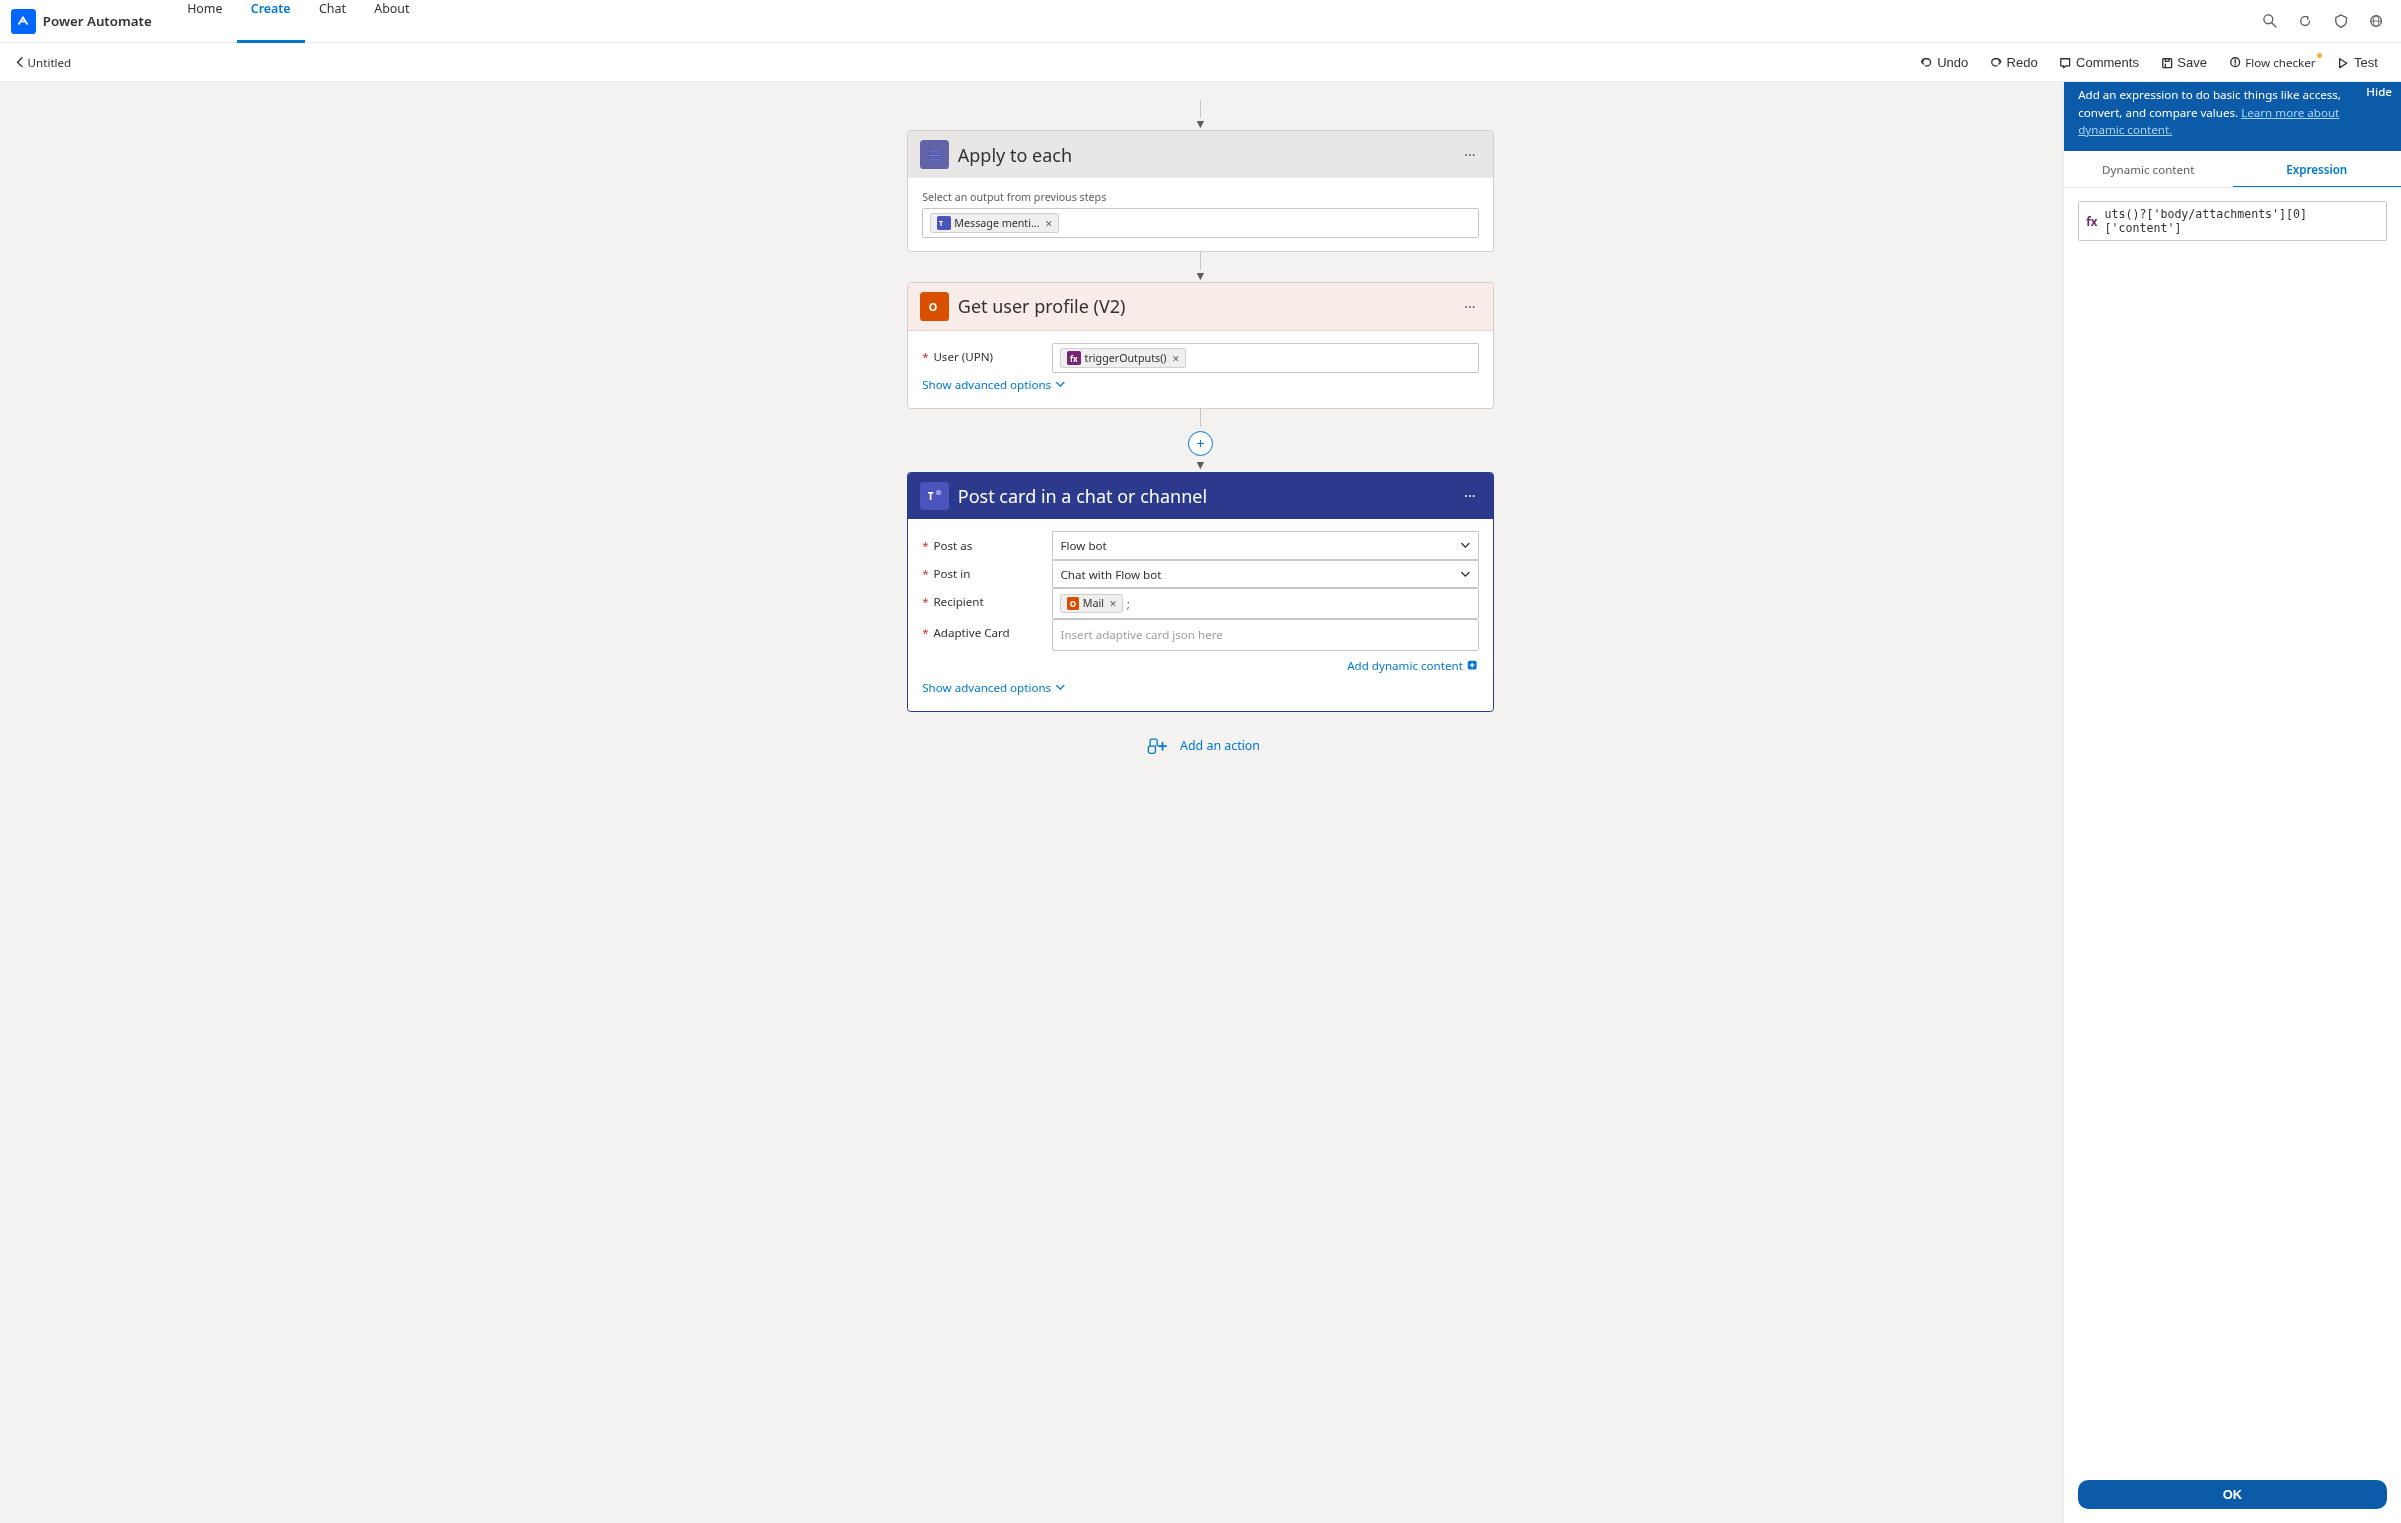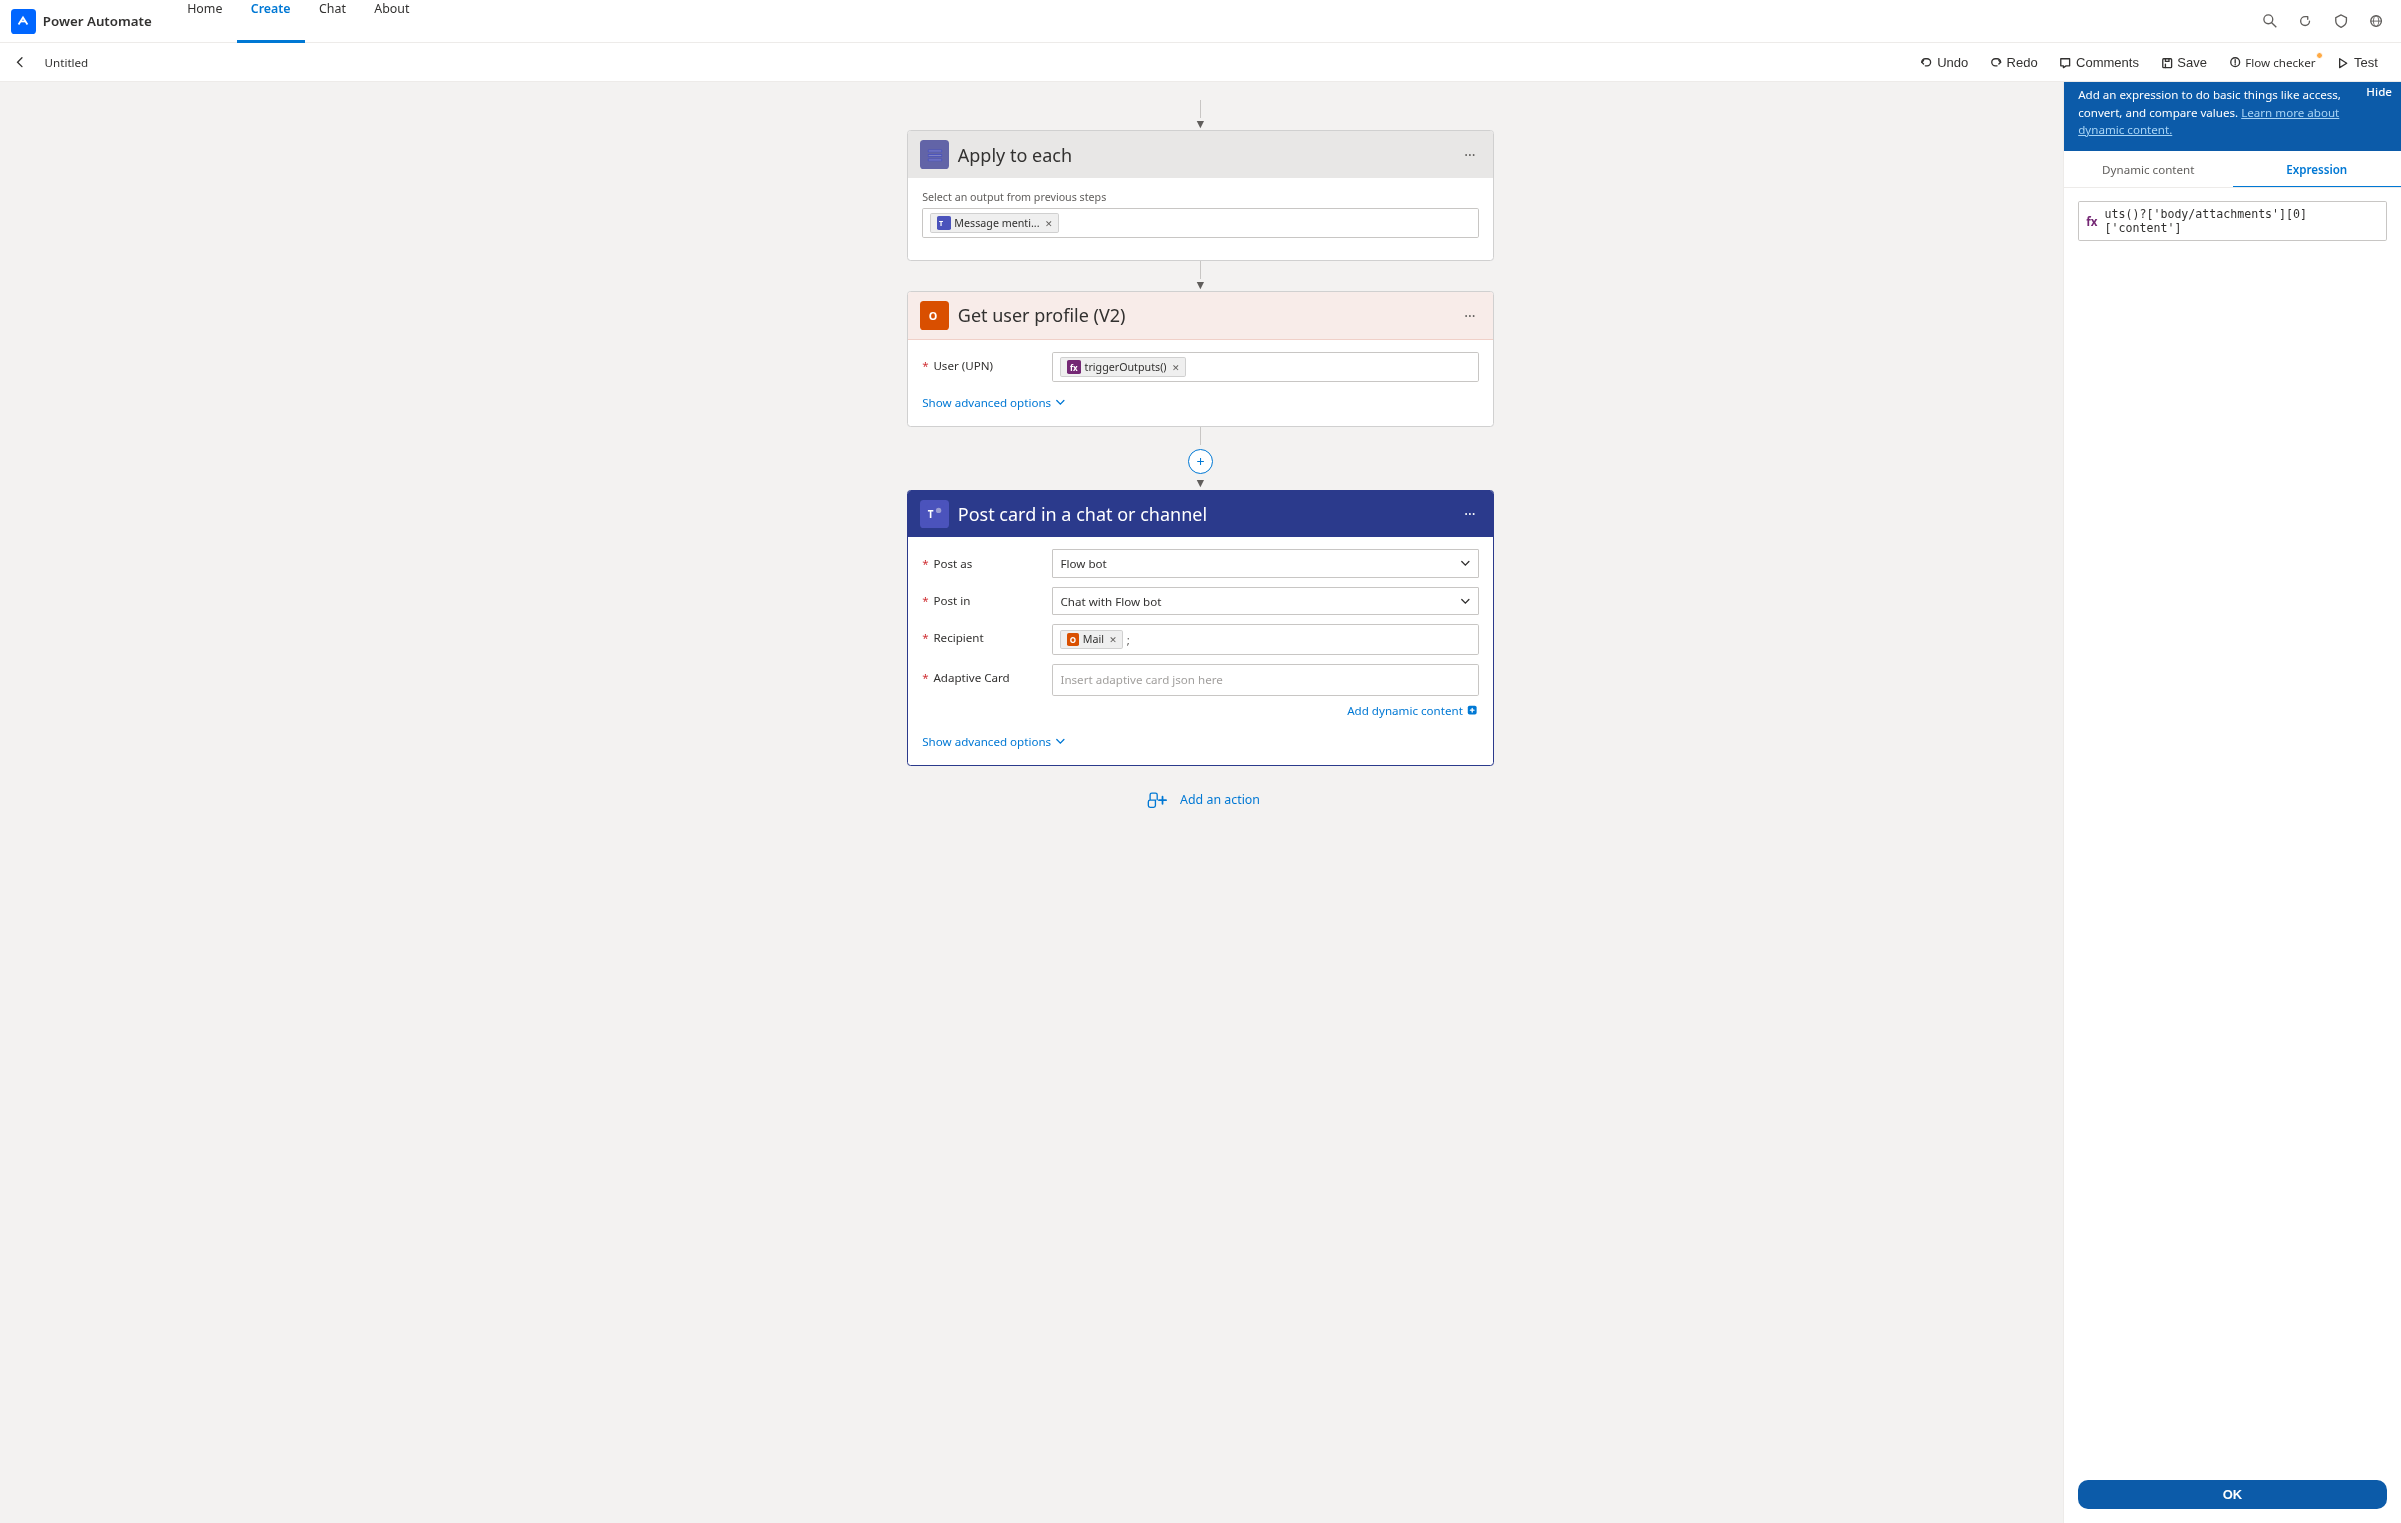--- a/index.html
+++ b/index.html
@@ -102,21 +102,21 @@
       padding: 0 14.2px;
       border-bottom: 0.9px solid #edebe9;
       position: fixed;
       top: 43px; left: 0; right: 0;
       z-index: 99;
       gap: 3.6px;
     }
     .toolbar-back {
       display: flex;
       align-items: center;
-      gap: 18px;
+      gap: 1px;
       margin-right: 0;
       cursor: pointer;
       color: #323130;
     }
     .toolbar-spacer { flex: 1; }
     .toolbar-btn {
       display: flex;
       align-items: flex-end;
       gap: 4.4px;
       padding: 4.4px 9px;
@@ -251,21 +251,21 @@
     }
     .card-more-light { color: #fff; }
     .card-body {
       padding: 12.4px 14.2px;
     }
 
     
     .field-row {
       display: flex;
       align-items: flex-start;
-      margin-bottom: 9px;
+      margin-bottom: 0;
       gap: 14.2px;
     }
     .field-label {
       min-width: 116px;
       font-size: 11.6px;
       color: #323130;
       padding-top: 6.2px;
     }
     .field-label .required {
       color: #d13438;

